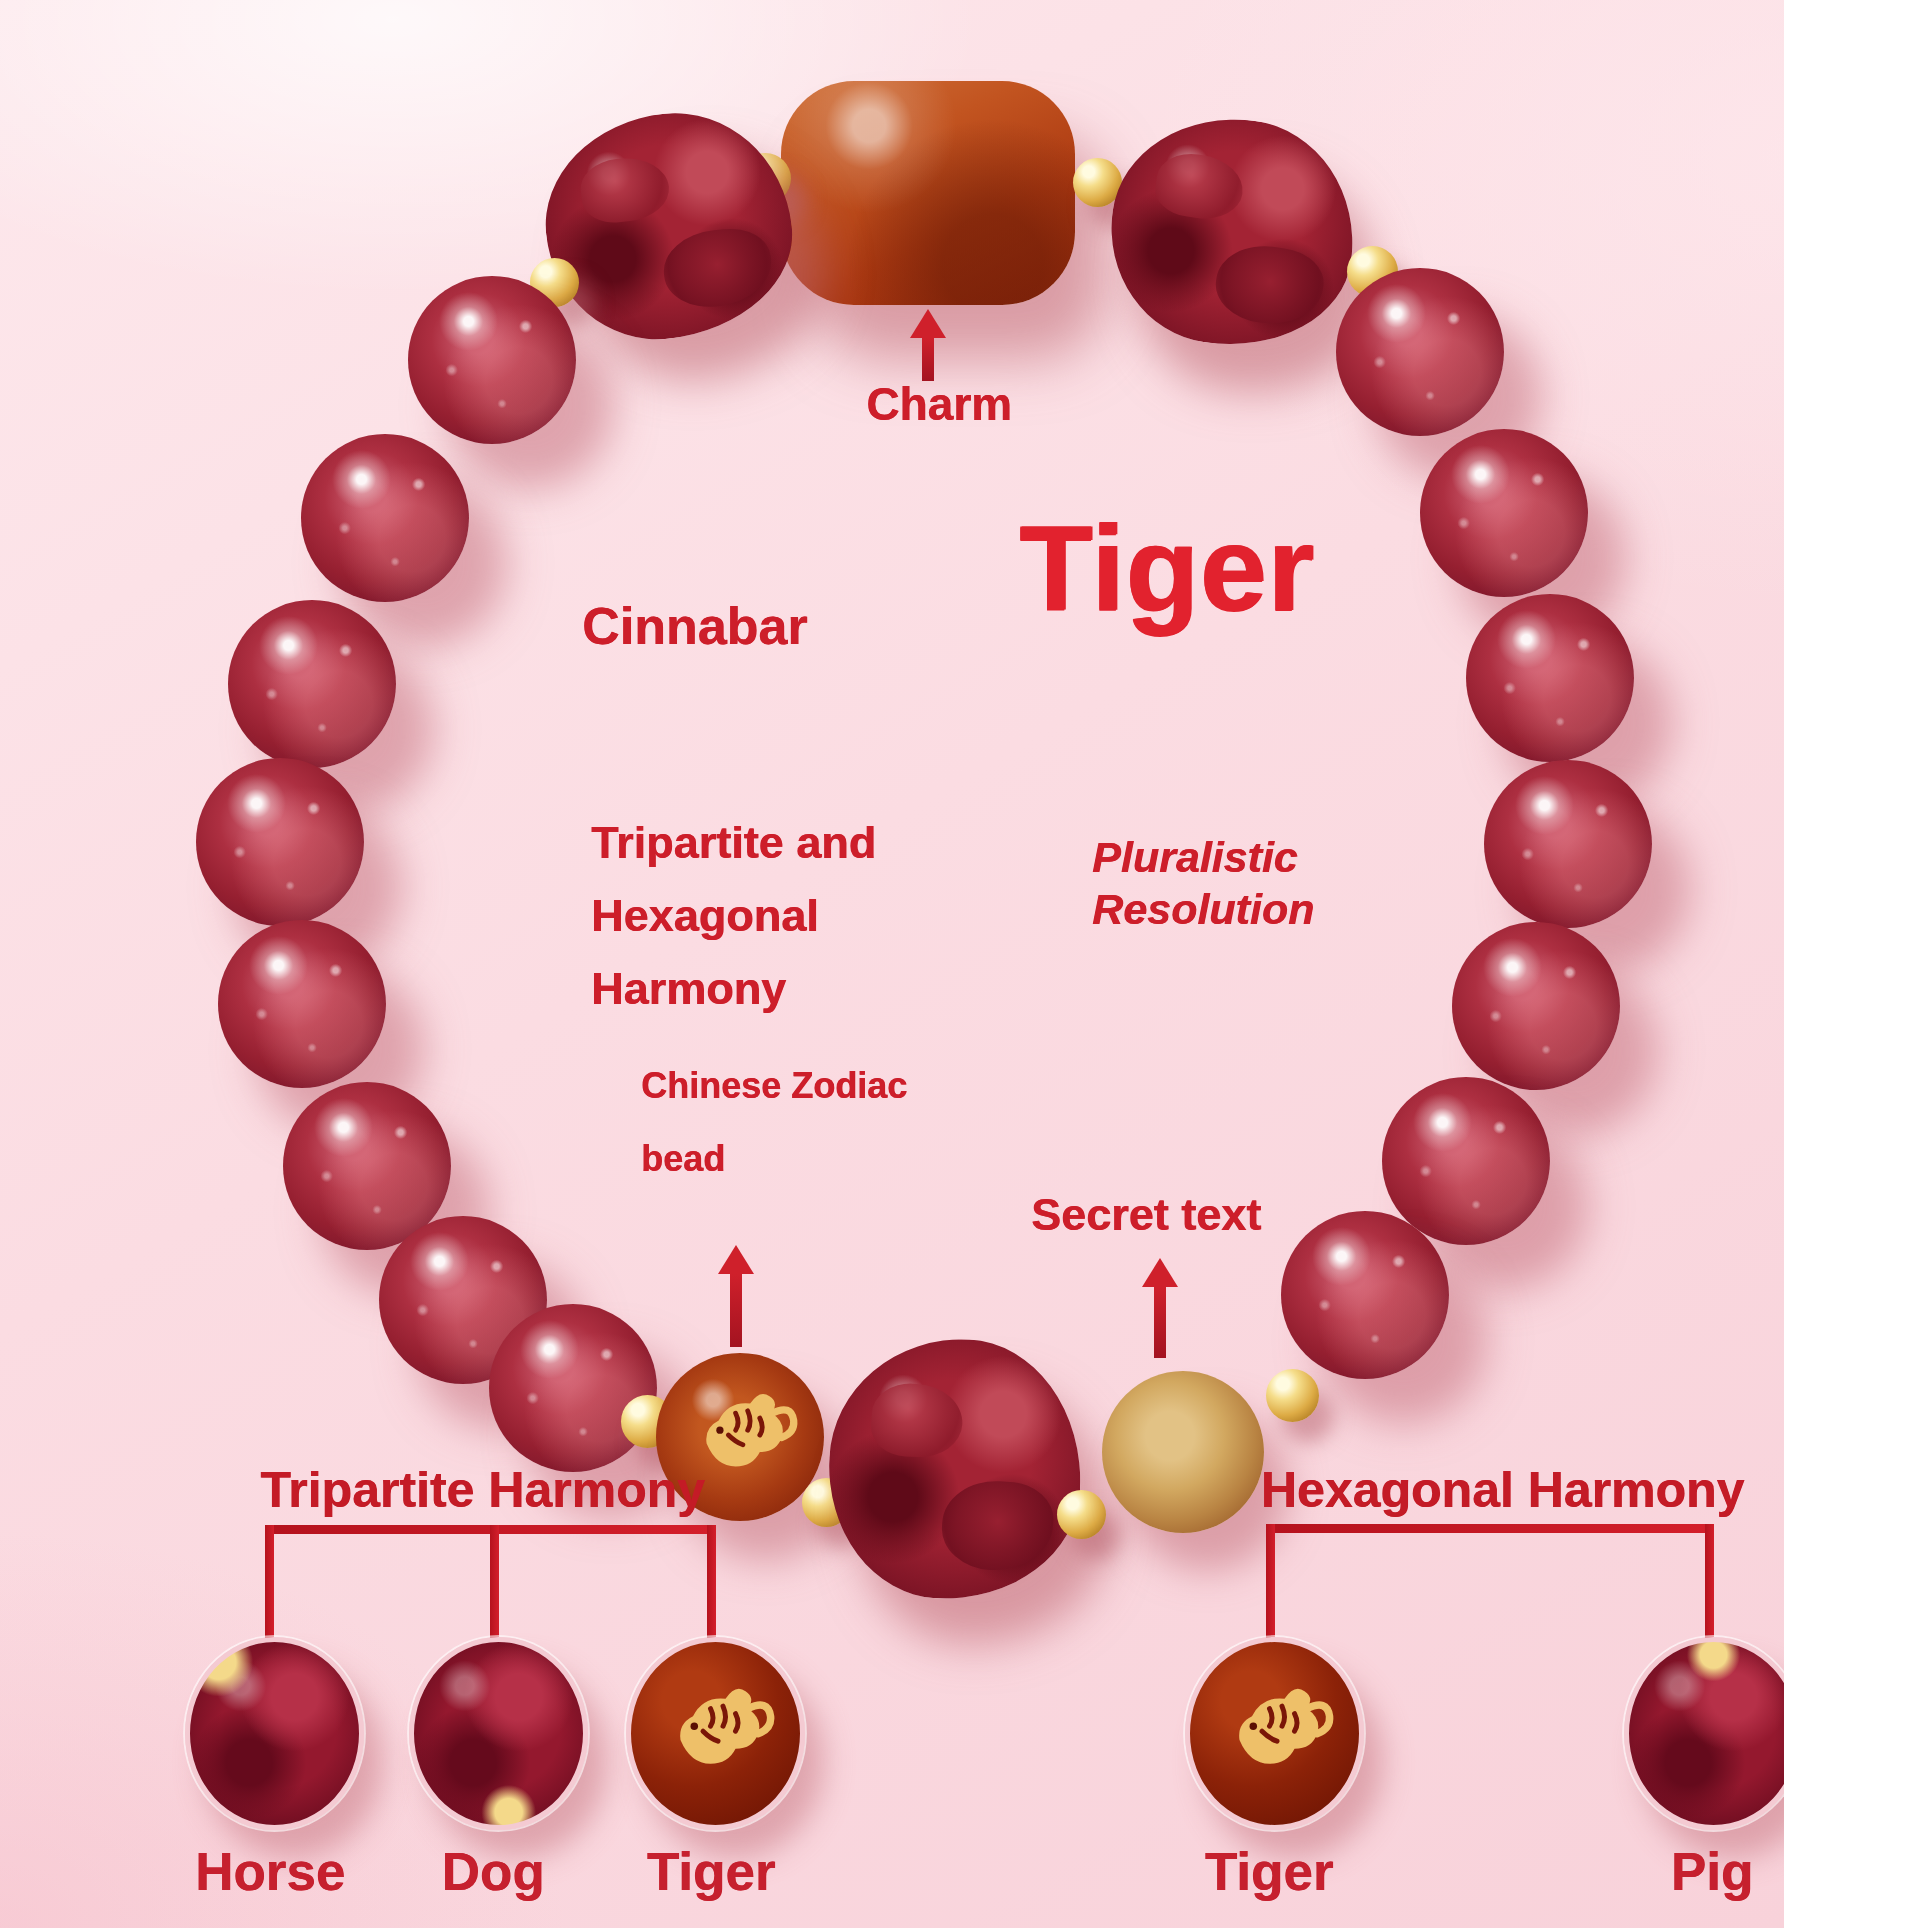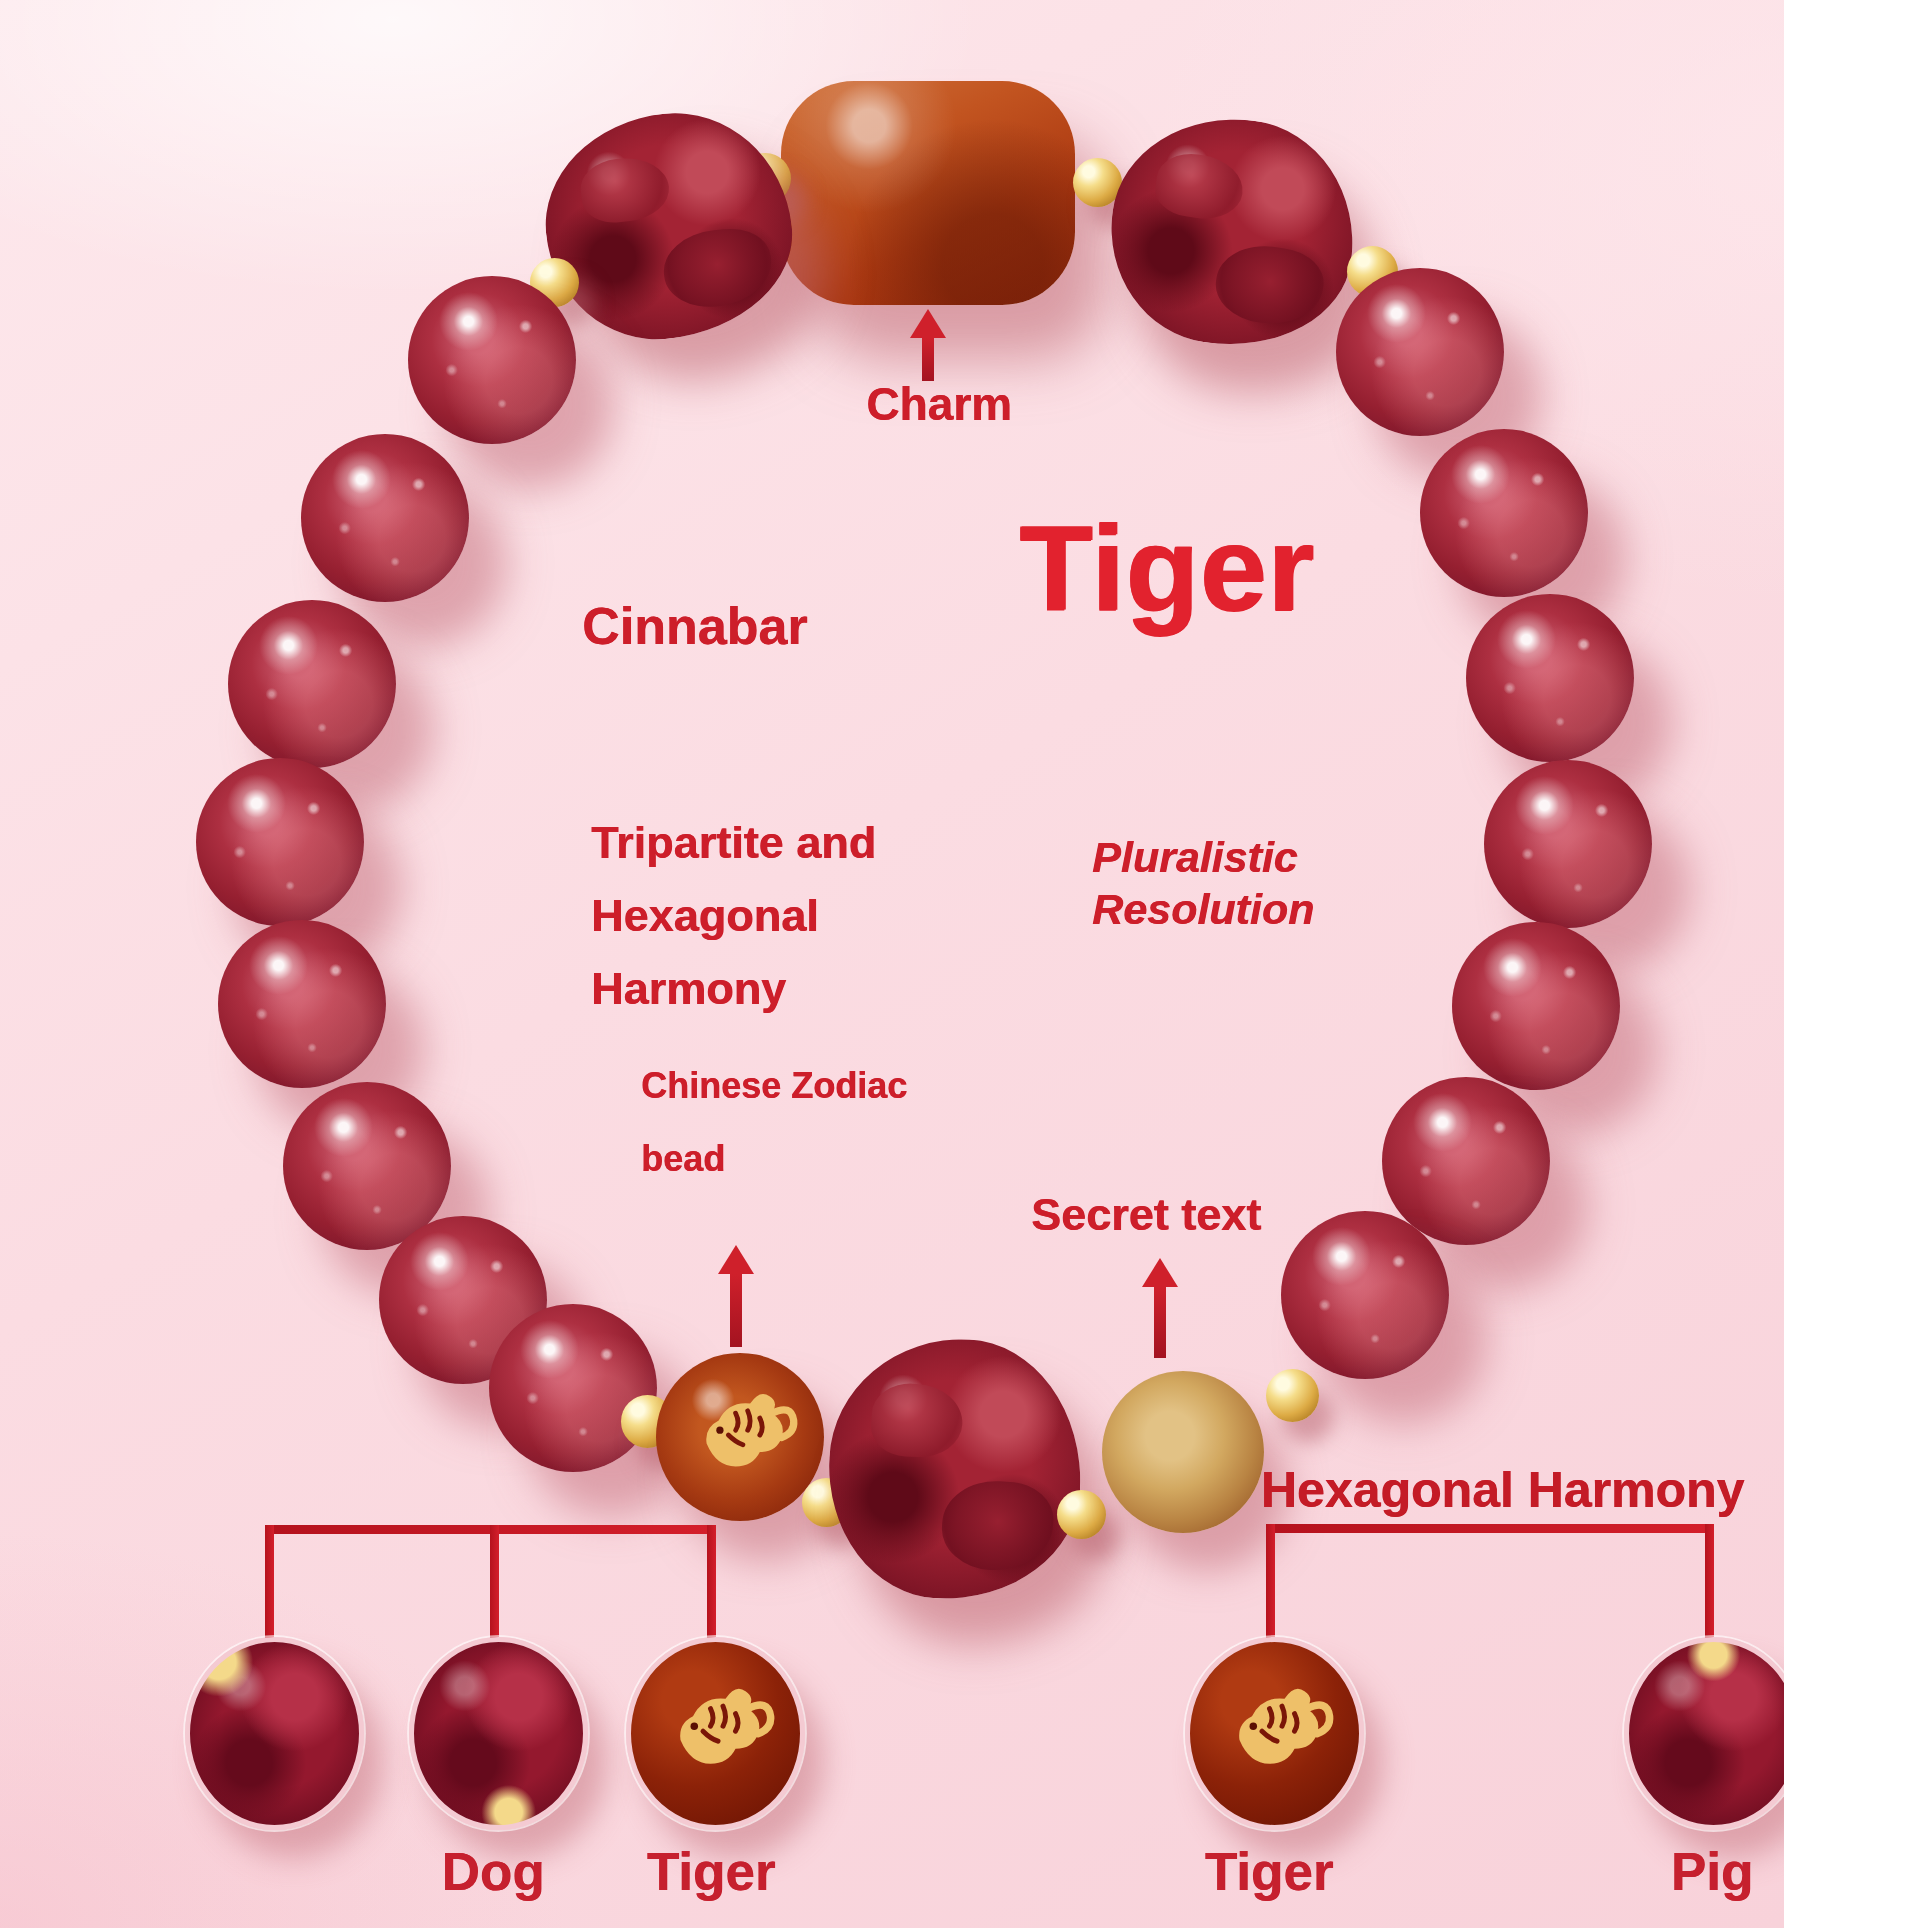--- a/index.html
+++ b/index.html
@@ -212,39 +212,41 @@
     <div class="head"></div>
       <div class="shaft"></div>
   </div>
 
   <div class="note" id="secret-label">Secret text</div>
   <div class="up-arrow" id="arrow-secret">
     <div class="head"></div>
       <div class="shaft"></div>
   </div>
 
+  <div class="tree-title" id="t1-title">Tripartite Harmony</div>
   <div class="tline" id="t1-h"></div>
   <div class="tline" id="t1-v1"></div>
   <div class="tline" id="t1-v2"></div>
   <div class="tline" id="t1-v3"></div>
   <div class="zbead carved glint-tl" id="zb-horse"></div>
   <div class="zbead carved glint-b" id="zb-dog"></div>
   <div class="zbead agate" id="zb-tigerL">
       <svg viewBox="0 0 100 100" xmlns="http://www.w3.org/2000/svg">
     <path d="M22 55 Q20 42 32 36 Q40 20 58 22 Q66 10 74 16 Q82 21 76 30 Q88 38 84 50 Q80 62 66 62 Q60 74 46 74 Q30 74 22 55 Z" fill="#eec069"></path>
     <path d="M76 30 Q92 22 94 36 Q95 46 84 50" fill="none" stroke="#eec069" stroke-width="6" stroke-linecap="round"></path>
     <g stroke="#7a1608" stroke-width="4" stroke-linecap="round" fill="none">
       <path d="M46 30 q4 8 0 14"></path>
       <path d="M56 28 q4 9 0 16"></path>
       <path d="M66 34 q4 8 0 14"></path>
       <path d="M40 48 q6 6 12 8"></path>
     </g>
     <circle cx="33" cy="44" r="3" fill="#5c1004"></circle>
   </svg>
     </div>
+  <div class="zlabel" id="zl-horse">Horse</div>
   <div class="zlabel" id="zl-dog">Dog</div>
   <div class="zlabel" id="zl-tigerL">Tiger</div>
 
   <div class="tree-title" id="t2-title">Hexagonal Harmony</div>
   <div class="tline" id="t2-h"></div>
   <div class="tline" id="t2-v1"></div>
   <div class="tline" id="t2-v2"></div>
   <div class="zbead agate" id="zb-tigerR">
       <svg viewBox="0 0 100 100" xmlns="http://www.w3.org/2000/svg">
     <path d="M22 55 Q20 42 32 36 Q40 20 58 22 Q66 10 74 16 Q82 21 76 30 Q88 38 84 50 Q80 62 66 62 Q60 74 46 74 Q30 74 22 55 Z" fill="#eec069"></path>

